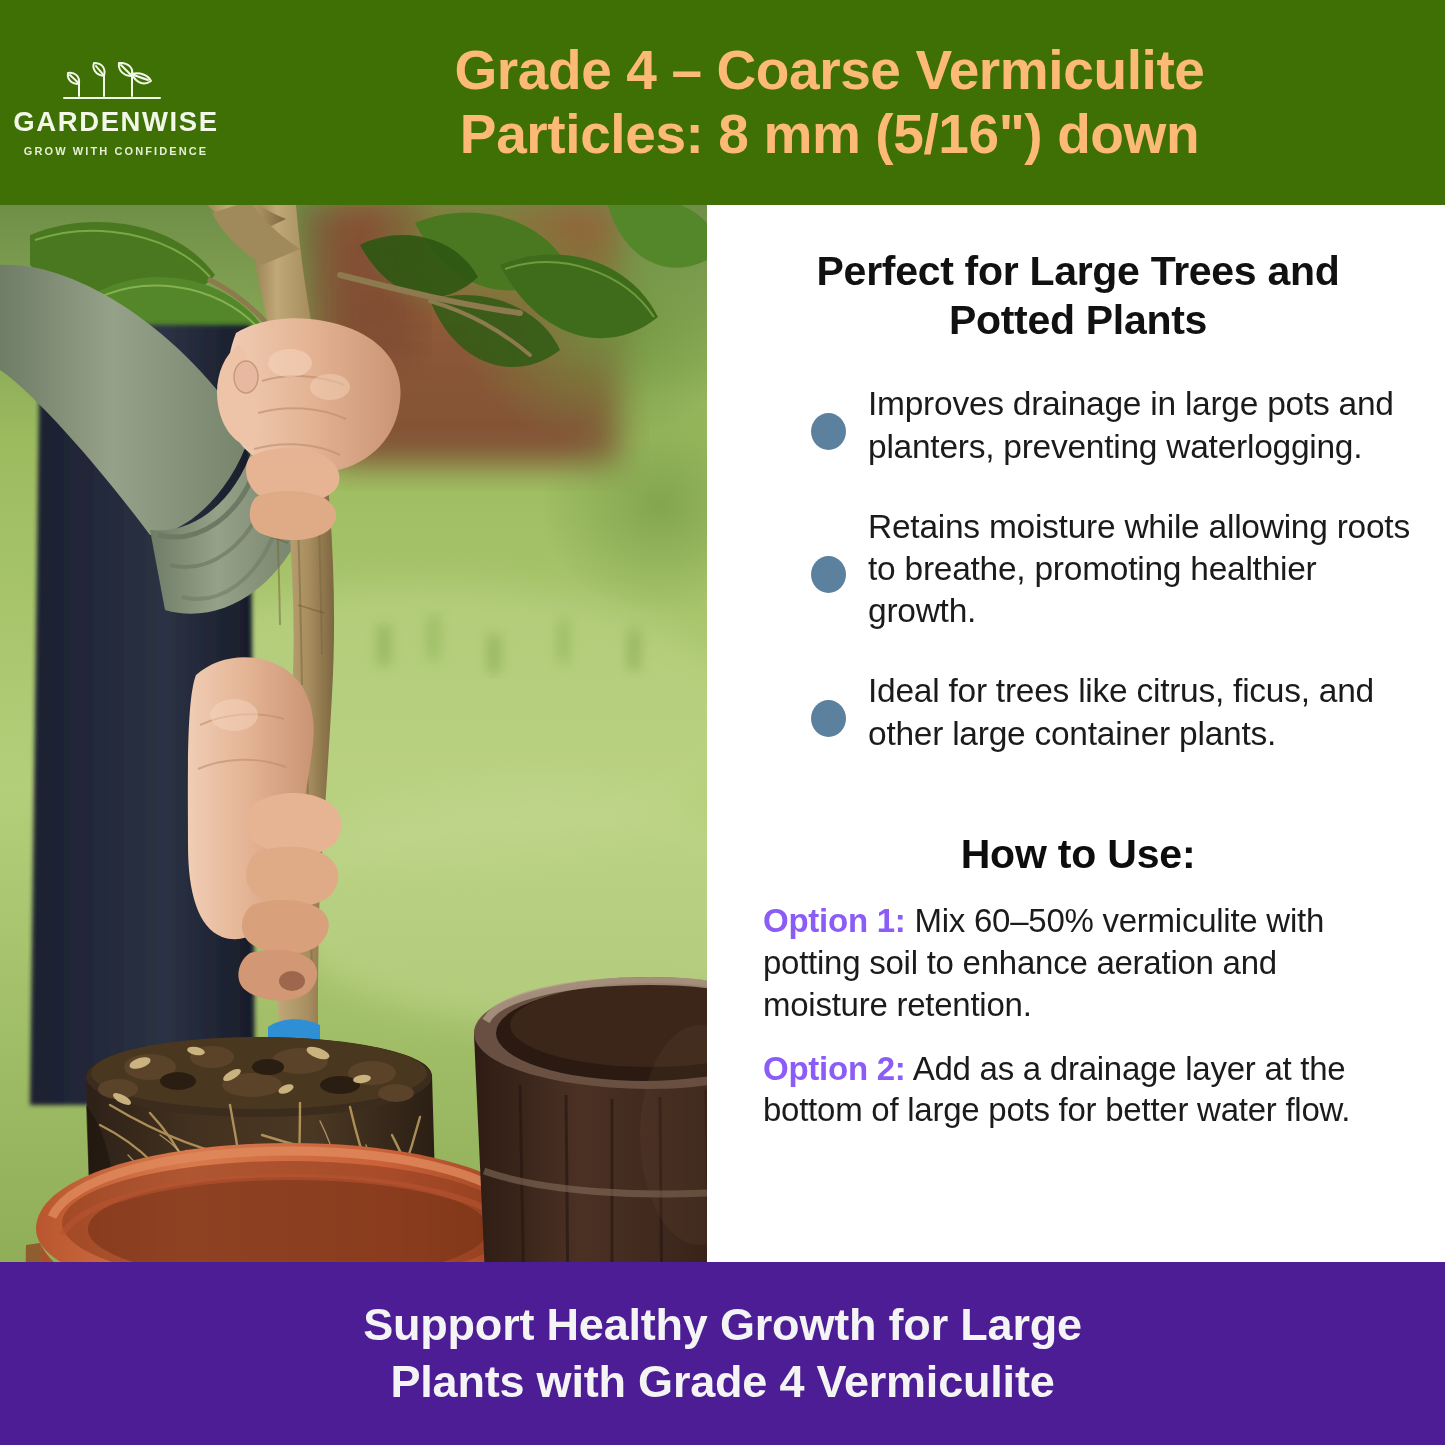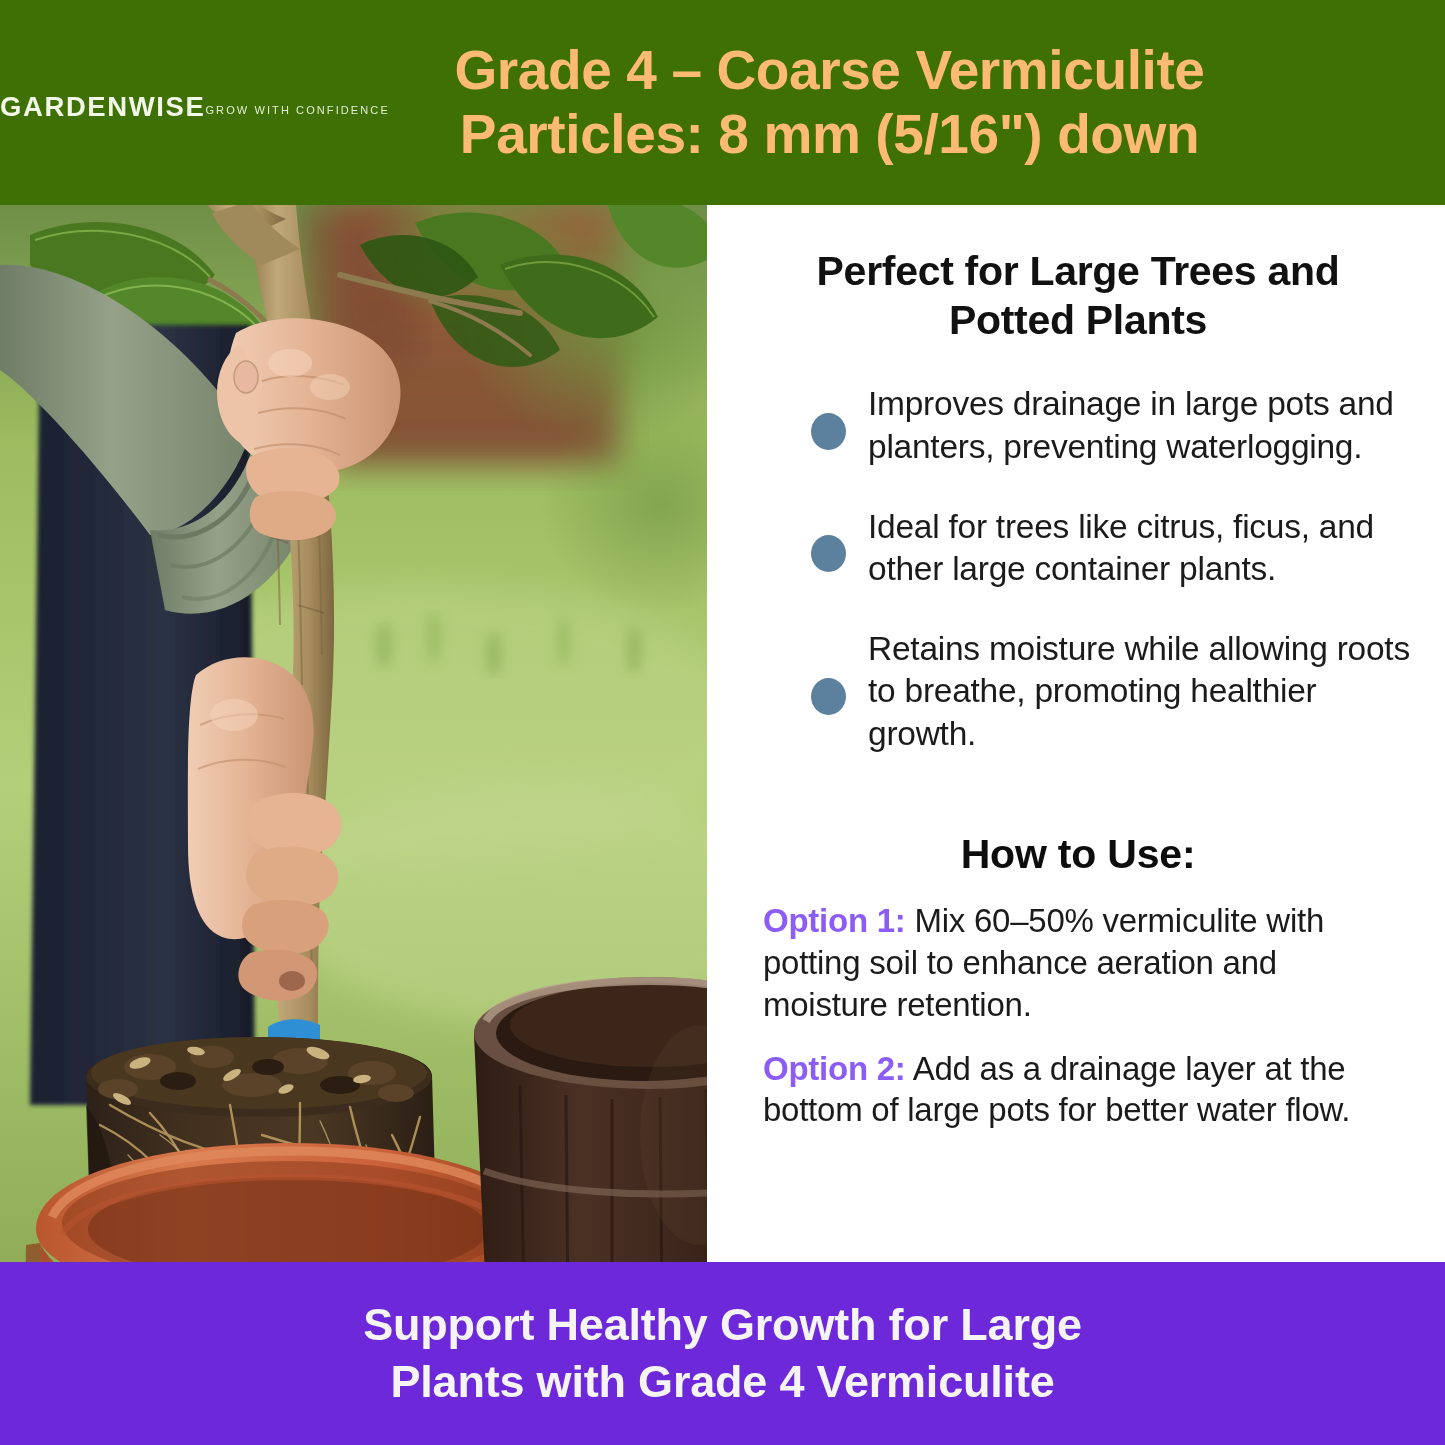--- a/index.html
+++ b/index.html
@@ -12,31 +12,31 @@
   .page { position:relative; width:1445px; height:1445px; background:#fff; }
 
   
   .header {
     position:absolute; left:0; top:0; width:1445px; height:205px;
     background:#3f7006;
     display:flex; align-items:center;
   }
   .logo-block {
     width:232px; flex:0 0 232px;
-    display:flex; align-items:center;
+    display:flex; flex-direction:column; align-items:center;
     padding-top:6px;
   }
   .logo-mark { width:120px; height:52px; display:block; }
   .logo-word {
     color:#f2f7e8; font-size:27.5px; font-weight:700;
     letter-spacing:1.6px; line-height:1; margin-top:2px;
     white-space:nowrap;
   }
   .logo-tag {
-    color:#e6efd6; font-size:11px; font-weight:400;
+    color:#e6efd6; font-size:11px; font-weight:700;
     letter-spacing:2.1px; margin-top:9px; white-space:nowrap;
   }
   .header-title {
     flex:1 1 auto; text-align:center; padding-right:18px;
     color:#fdba74;
     font-weight:700; font-size:55px; line-height:1.16;
     letter-spacing:-0.4px;
   }
   .header-title .l2 { display:block; }
 
@@ -79,21 +79,21 @@
   .option {
     margin-top:22px; padding:0 34px 0 28px;
     font-size:33px; line-height:1.27; color:#1b1b1b; letter-spacing:-0.25px;
   }
   .option + .option { margin-top:22px; }
   .option b { font-weight:700; color:#8b5cf6; }
 
   
   .footer {
     position:absolute; left:0; top:1262px; width:1445px; height:183px;
-    background:#6d28d9;
+    background:#4c1d95;
     display:flex; align-items:center; justify-content:center;
   }
   .footer-text {
     text-align:center; color:#f4f4f4;
     font-weight:700; font-size:45px; line-height:1.26;
     letter-spacing:-0.2px;
   }
   .footer-text .l2 { display:block; }
 </style>
 </head>
@@ -453,26 +453,26 @@
 
     <div class="bullets">
 
       <div class="bullet-row">
         <span class="bullet-dot"></span>
         <span class="bullet-text">Improves drainage in large pots and planters, preventing waterlogging.</span>
       </div>
 
       <div class="bullet-row">
         <span class="bullet-dot"></span>
-        <span class="bullet-text">Ideal for trees like citrus, ficus, and other large container plants.</span>
+        <span class="bullet-text">Retains moisture while allowing roots to breathe, promoting healthier growth.</span>
       </div>
 
       <div class="bullet-row">
         <span class="bullet-dot"></span>
-        <span class="bullet-text">Retains moisture while allowing roots to breathe, promoting healthier growth.</span>
+        <span class="bullet-text">Ideal for trees like citrus, ficus, and other large container plants.</span>
       </div>
 
     </div>
 
     <div class="howto-heading">How to Use:</div>
 
     <div class="option">
       <b>Option 1:</b><span> Mix 60–50% vermiculite with potting soil to enhance aeration and moisture retention.</span>
     </div>
 

